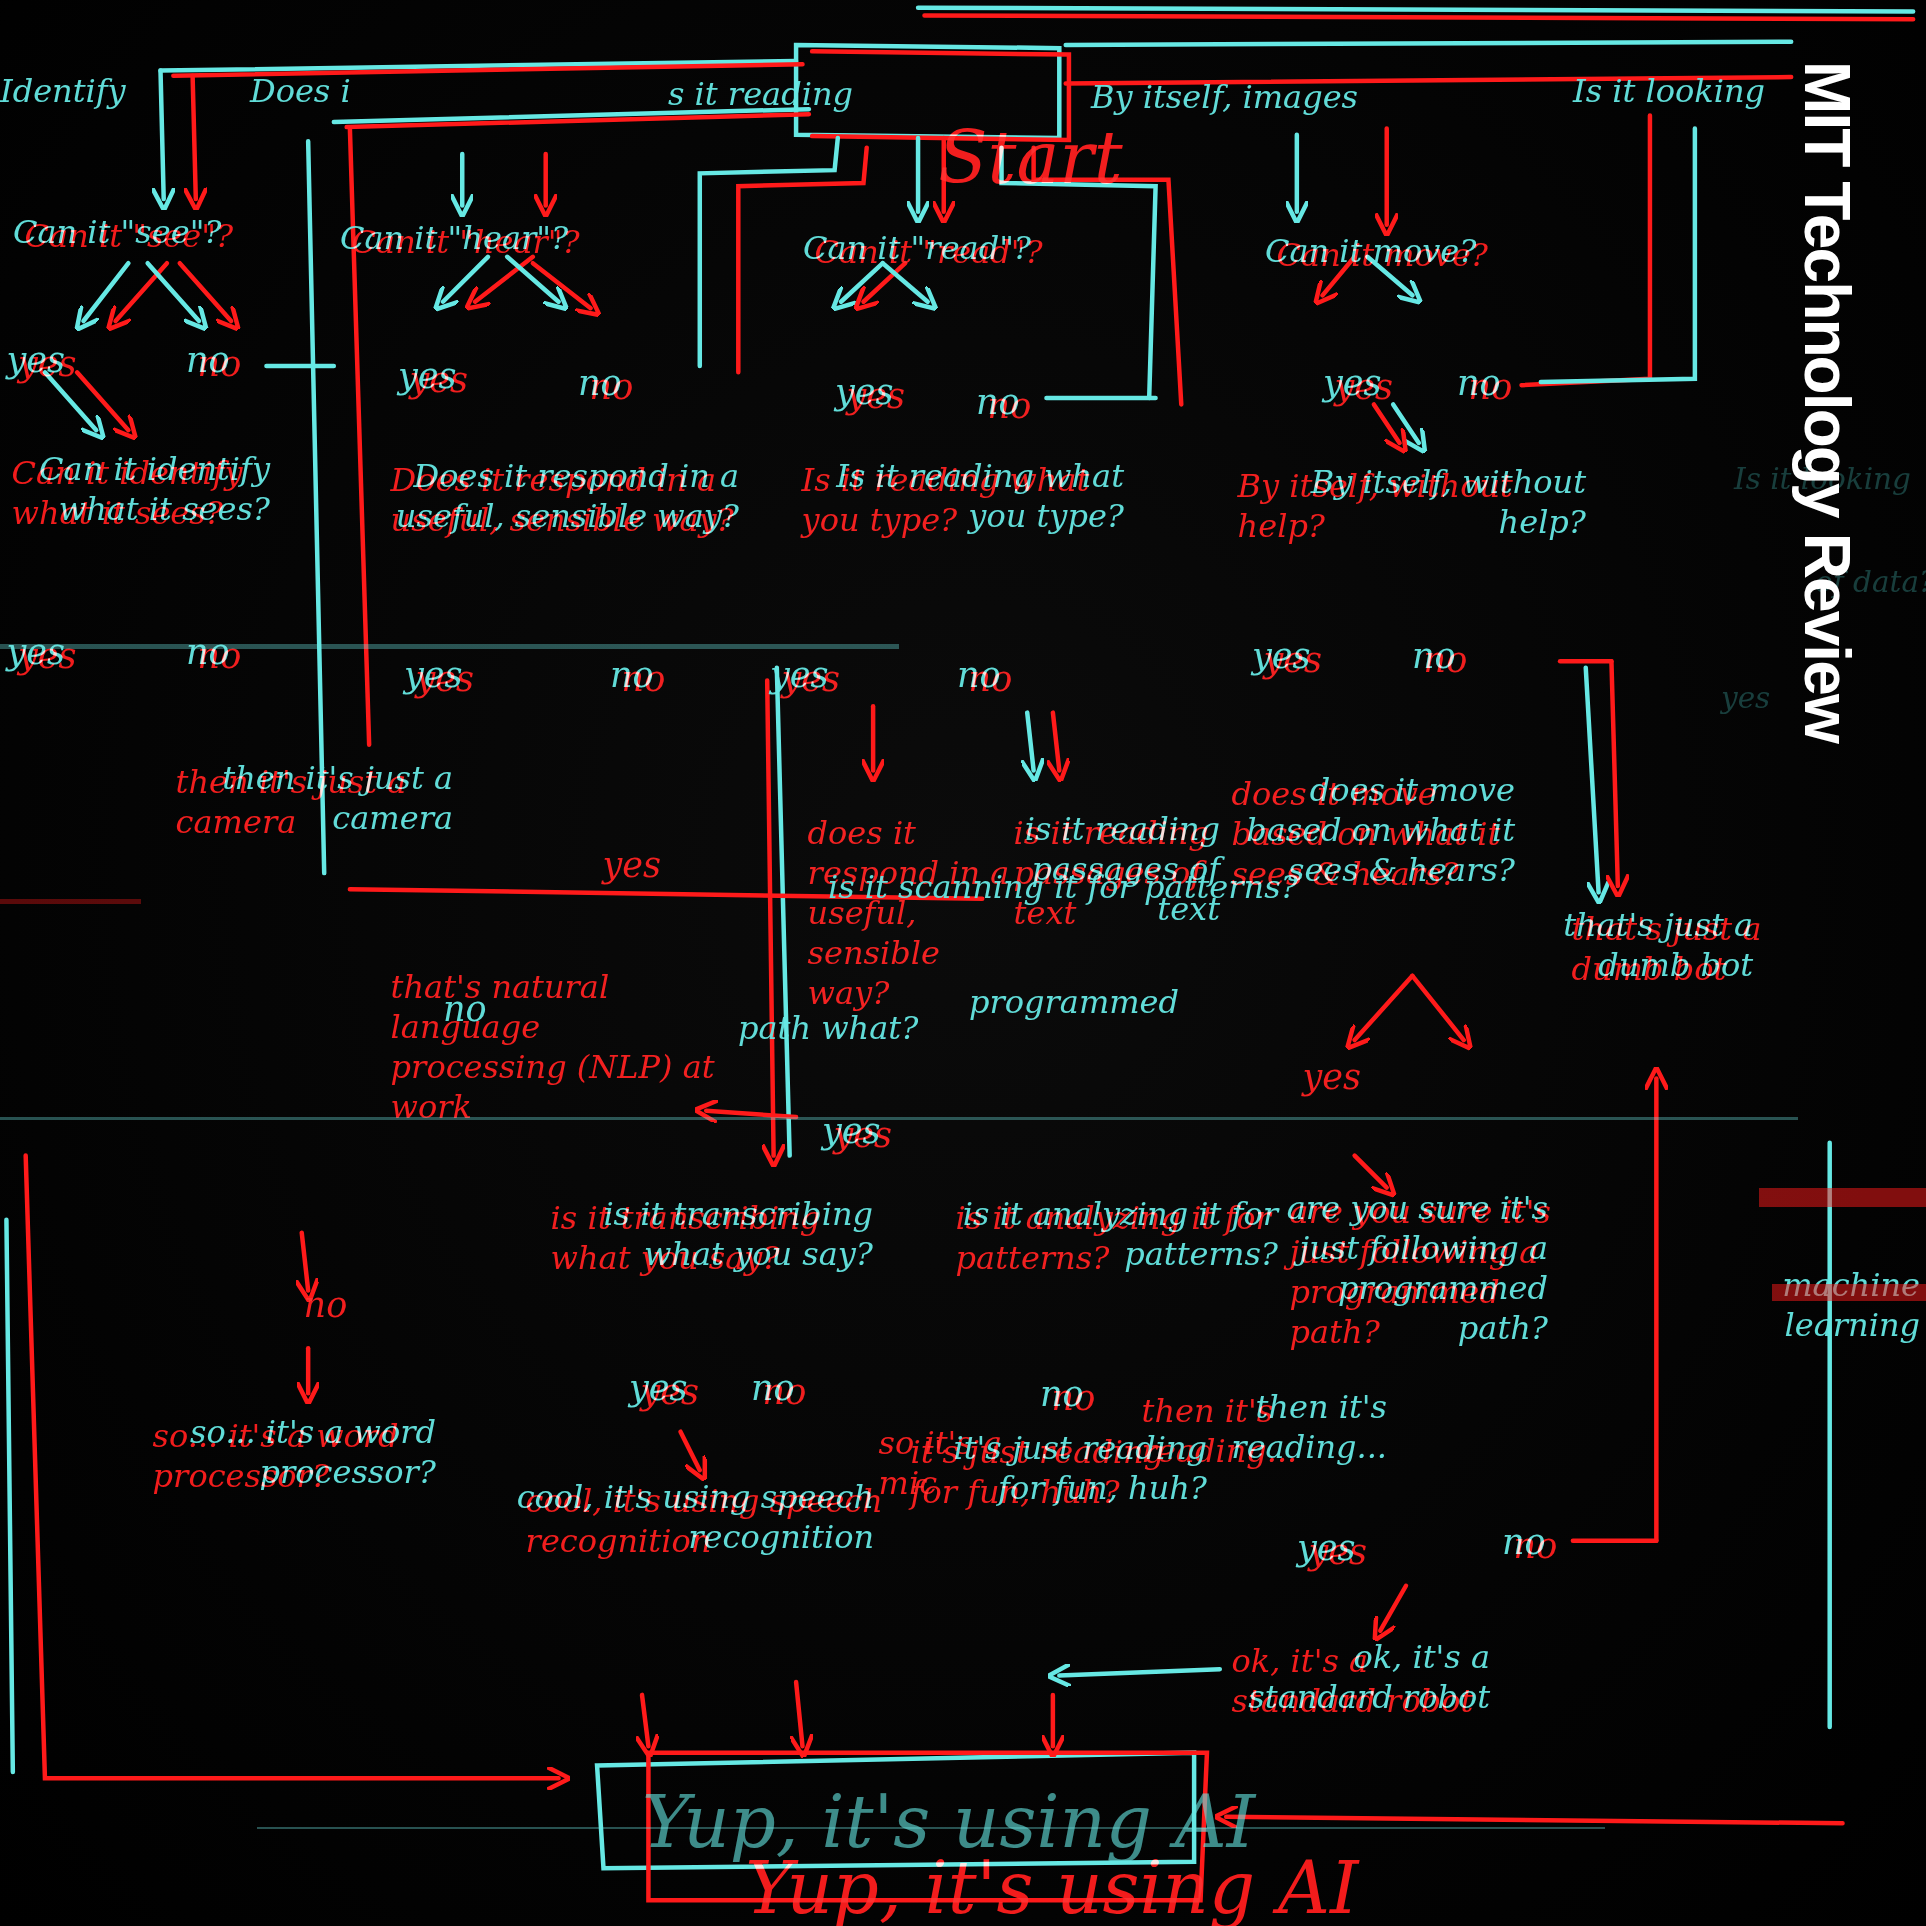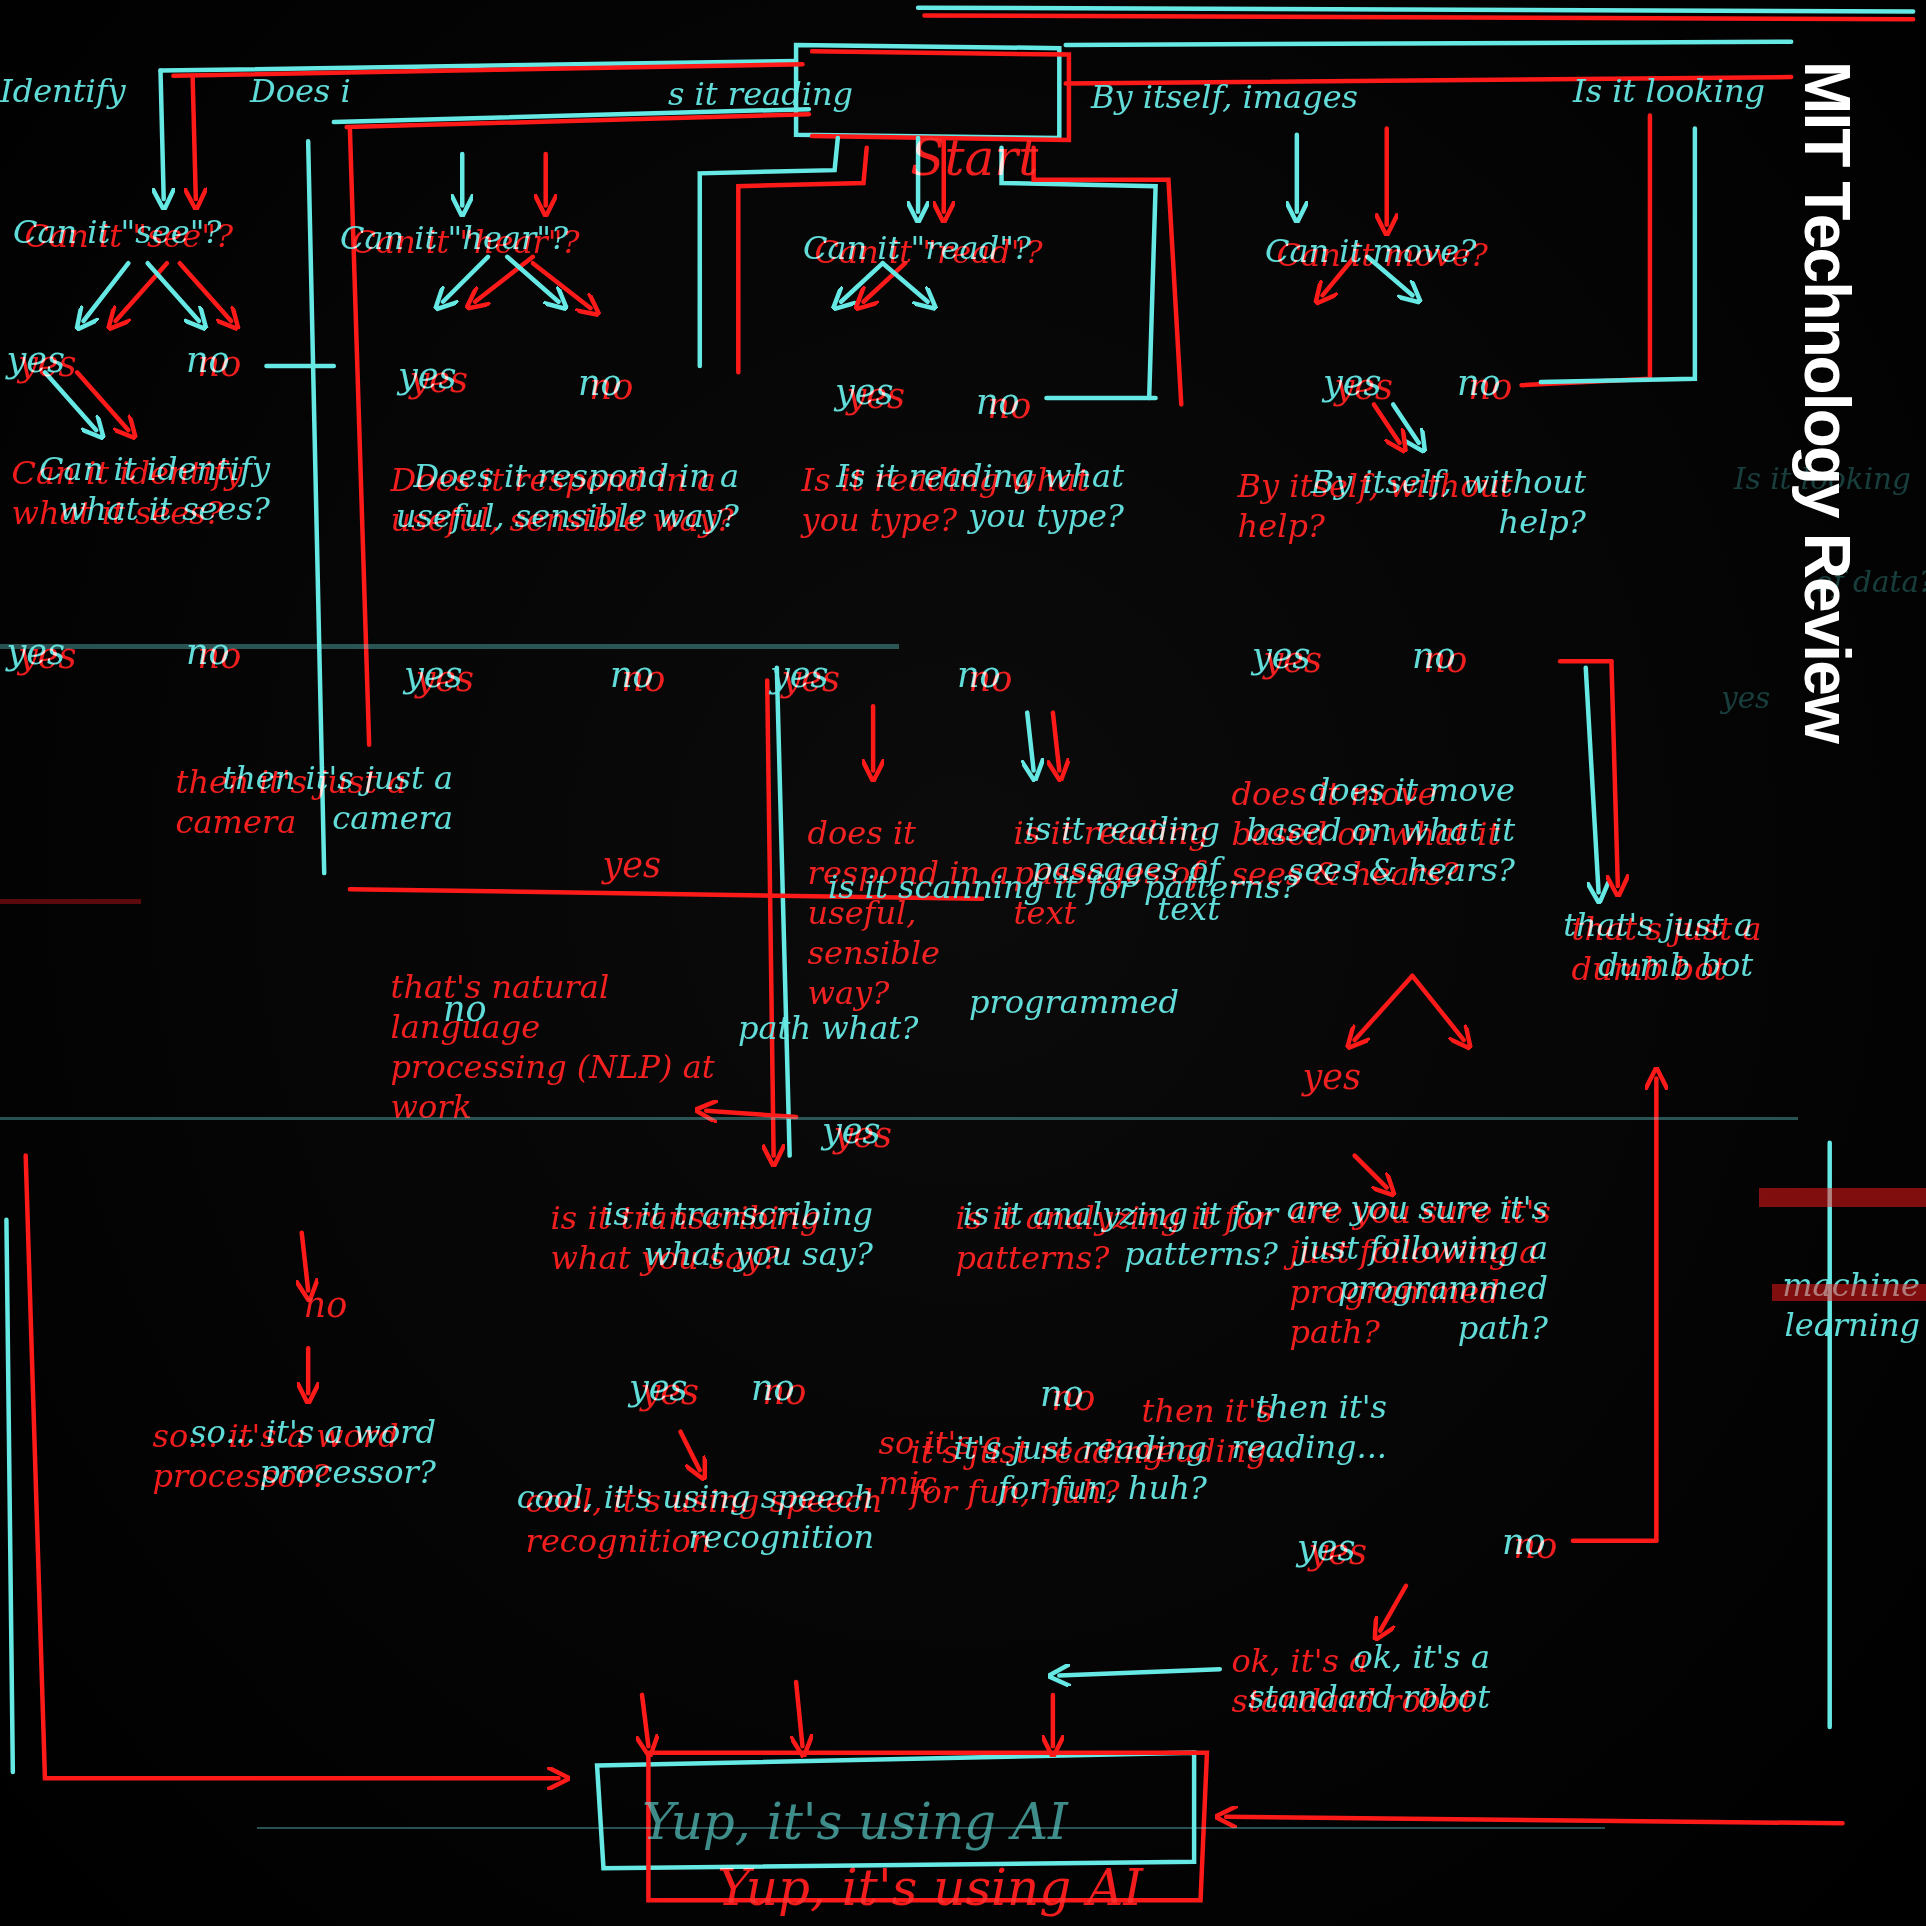--- a/index.html
+++ b/index.html
@@ -8,21 +8,21 @@
     background: radial-gradient(ellipse at 50% 45%, #0b0b0b 0%, #030303 70%, #000 100%);
     font-family: "DejaVu Sans", sans-serif;
   }
   svg.wires { position: absolute; left: 0; top: 0; width: 1926px; height: 1926px; }
   .node {
     position: absolute; font-family: "DejaVu Serif", serif; font-style: italic;
     font-size: 32px; line-height: 40px; white-space: pre; pointer-events: auto;
   }
   .node .c { color: #66e8e4; position: absolute; left: 0; top: 0; opacity: .95; text-align: right; }
   .node .r { color: #ff1a1a; position: relative; left: 11.6px; top: 3.9px; opacity: .95; mix-blend-mode: screen; }
-  .big { font-size: 50px; line-height: 62px; }
+  .big { font-size: 72px; line-height: 62px; }
   .lbl { font-size: 35px; }
   .brand {
     position: absolute; left: 1791px; top: 61px;
     transform-origin: 0 0; transform: rotate(90deg) translateY(-100%);
     font-family: "Liberation Sans", sans-serif; font-weight: bold;
     font-size: 64px; letter-spacing: -1.9px; color: #ffffff; white-space: nowrap;
     line-height: 71px;
   }
   .glitch {
     position: absolute; height: 5.1px; background: #6fe9e5; opacity: .35;

